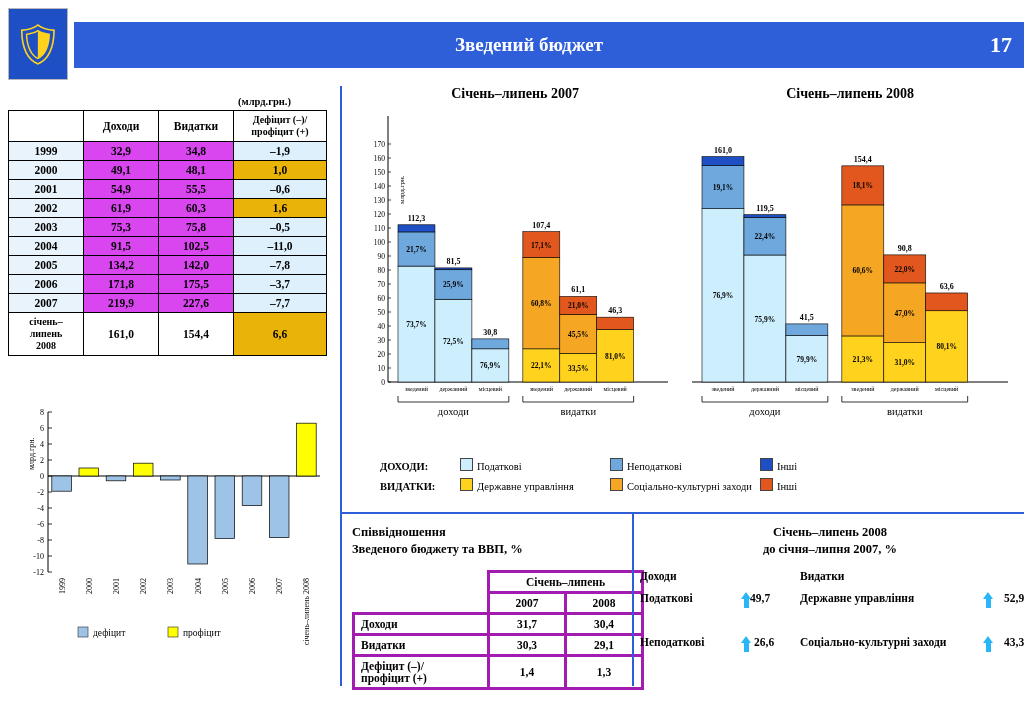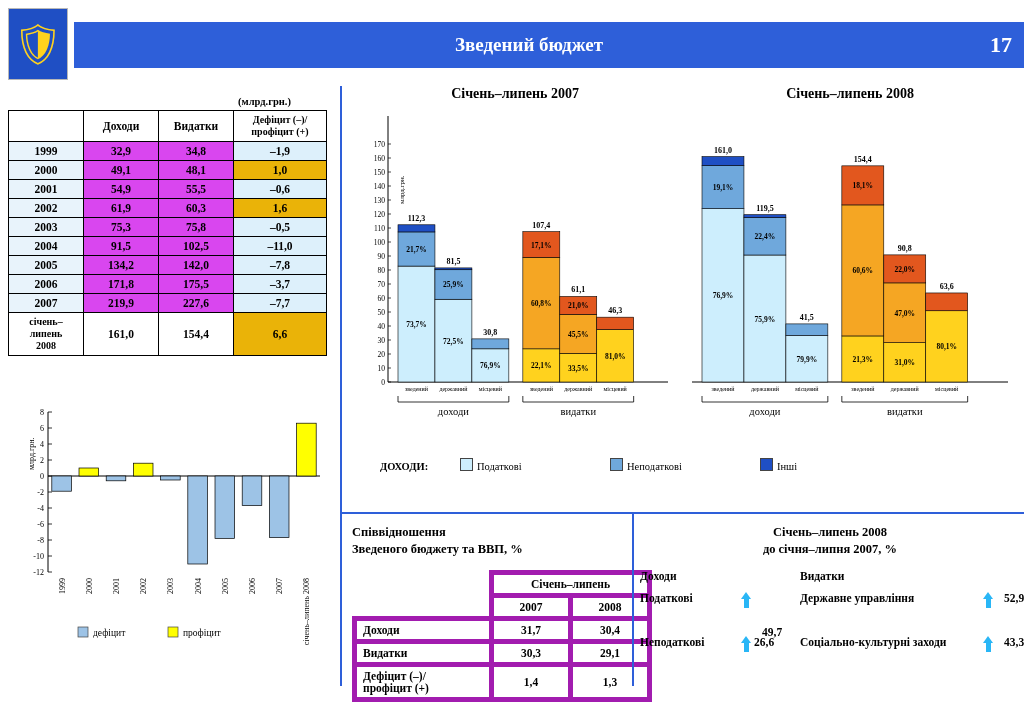--- a/index.html
+++ b/index.html
@@ -26,21 +26,21 @@
   #chart2007-title{position:absolute;left:360px;top:86px;width:310px;text-align:center;font-weight:bold;font-size:14px;font-family:"Liberation Serif",serif;}
   #chart2008-title{position:absolute;left:690px;top:86px;width:320px;text-align:center;font-weight:bold;font-size:14px;font-family:"Liberation Serif",serif;}
   .legendbox{display:inline-block;width:11px;height:11px;border:1px solid #444;vertical-align:-1px;margin-right:4px;}
   #legend{position:absolute;left:380px;top:458px;font-size:10.5px;font-family:"Liberation Serif",serif;font-weight:bold;}
   #legend .row{margin-bottom:6px;white-space:nowrap;}
   #legend .lab{display:inline-block;width:80px;}
   #legend .item{display:inline-block;width:150px;font-weight:normal;}
   
   #ratio-title{position:absolute;left:352px;top:524px;width:270px;text-align:left;font-weight:bold;font-size:12.5px;line-height:17px;font-family:"Liberation Serif",serif;}
   #ratio-table{position:absolute;left:352px;top:570px;border-collapse:collapse;font-family:"Liberation Serif",serif;font-size:11.5px;}
-  #ratio-table td,#ratio-table th{border:5px solid #a21caf;padding:3px 6px;font-weight:bold;}
+  #ratio-table td,#ratio-table th{border:3px solid #a21caf;padding:3px 6px;font-weight:bold;}
   #ratio-table .lbl{text-align:left;width:120px;}
   #ratio-table .v{text-align:center;width:62px;}
   #cmp-title{position:absolute;left:660px;top:524px;width:340px;text-align:center;font-weight:bold;font-size:12.5px;line-height:17px;font-family:"Liberation Serif",serif;}
   #cmp{position:absolute;left:640px;top:570px;font-family:"Liberation Serif",serif;font-size:11.5px;font-weight:bold;}
   #cmp .hdr{position:relative;height:22px;}
   #cmp .c1{position:absolute;left:0;width:160px;}
   #cmp .c2{position:absolute;left:160px;width:200px;}
   .arrow{display:inline-block;width:11px;height:16px;position:relative;vertical-align:-3px;margin:0 5px;}
   .arrow:before{content:"";position:absolute;left:3px;top:5px;width:5px;height:11px;background:#29b6f6;}
   .arrow:after{content:"";position:absolute;left:0;top:0;width:0;height:0;border-left:5.5px solid transparent;border-right:5.5px solid transparent;border-bottom:7px solid #29b6f6;}
@@ -321,20 +321,23 @@
     <path d="M20 292 L20 298 L145.83333333333334 298 L145.83333333333334 292" fill="none" stroke="#000" stroke-width="0.8"></path>
     <text x="82.91666666666667" y="311" text-anchor="middle" font-size="10.5" font-family="Liberation Serif, serif">доходи</text>
     <path d="M159.83333333333331 292 L159.83333333333331 298 L285.6666666666667 298 L285.6666666666667 292" fill="none" stroke="#000" stroke-width="0.8"></path>
     <text x="222.75" y="311" text-anchor="middle" font-size="10.5" font-family="Liberation Serif, serif">видатки</text>
   </svg>
 
 <div id="legend">
   <div class="row">
     <span class="lab">ДОХОДИ:</span><span id="lg-inc"><span class="item"><span class="legendbox" style="background:#cdeefd"></span>Податкові</span><span class="item"><span class="legendbox" style="background:#6fa8dc"></span>Неподаткові</span><span class="item"><span class="legendbox" style="background:#1f4fc4"></span>Інші</span></span>
   </div>
+  <div class="row">
+    <span class="lab">ВИДАТКИ:</span><span id="lg-spd"><span class="item"><span class="legendbox" style="background:#ffd21e"></span>Державне управління</span><span class="item"><span class="legendbox" style="background:#f5a623"></span>Соціально-культурні заходи</span><span class="item"><span class="legendbox" style="background:#e2571e"></span>Інші</span></span>
+  </div>
 </div>
 
 <div id="ratio-title">
   <span>Співвідношення</span><br>
   <span>Зведеного бюджету та ВВП, %</span>
 </div>
 <table id="ratio-table">
   <tbody>
       <tr>
     <td class="lbl" style="border:none;"></td>
@@ -371,21 +374,21 @@
 </div>
 <div id="cmp">
   <div class="hdr">
     <span class="c1">Доходи</span>
     <span class="c2">Видатки</span>
   </div>
   <div id="cmp-rows">
       <div style="position: relative; height: 44px;">
         <span class="c1" style="top:0;">Податкові</span>
         <span style="position:absolute;left:96px;top:0;"><span class="arrow"></span></span>
-        <span style="position:absolute;left:122px;top:0;margin-top:34px;">49,7</span>
+        <span style="position:absolute;left:110px;top:0;">49,7</span>
         <span class="c2" style="top:0;width:180px;">Державне управління</span>
         <span style="position:absolute;left:338px;top:0;"><span class="arrow"></span></span>
         <span style="position:absolute;left:364px;top:0;">52,9</span>
       </div>
       <div style="position: relative; height: 44px;">
         <span class="c1" style="top:0;">Неподаткові</span>
         <span style="position:absolute;left:96px;top:0;"><span class="arrow"></span></span>
         <span style="position:absolute;left:106px;top:0;margin-left:8px;">26,6</span>
         <span class="c2" style="top:0;width:180px;">Соціально-культурні заходи</span>
         <span style="position:absolute;left:338px;top:0;"><span class="arrow"></span></span>

